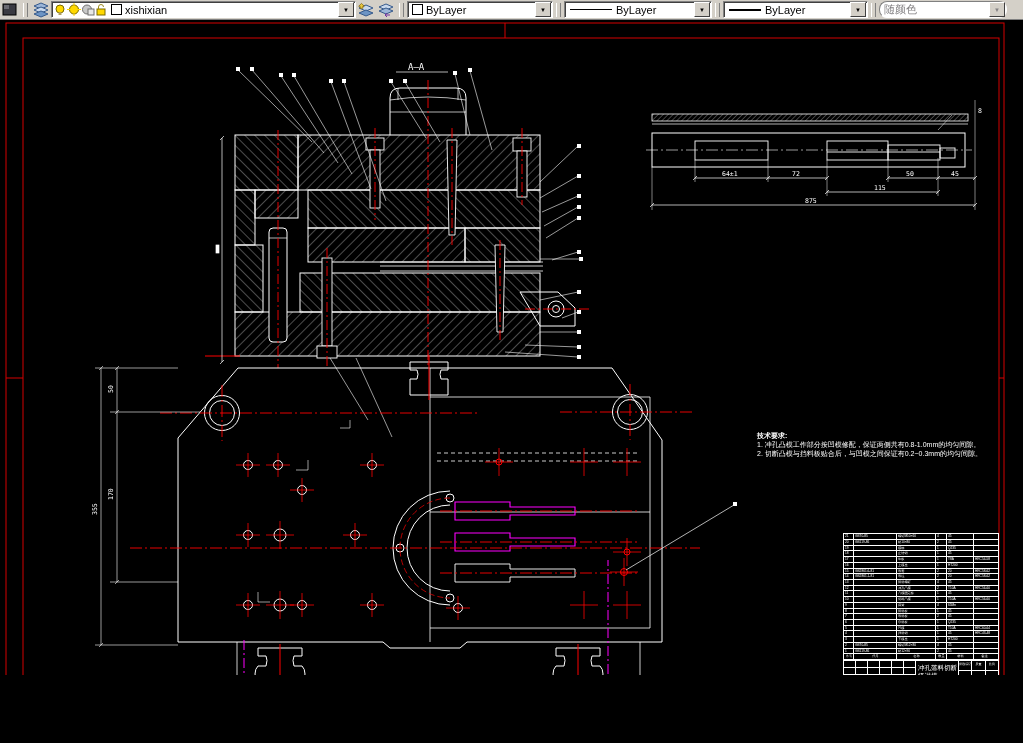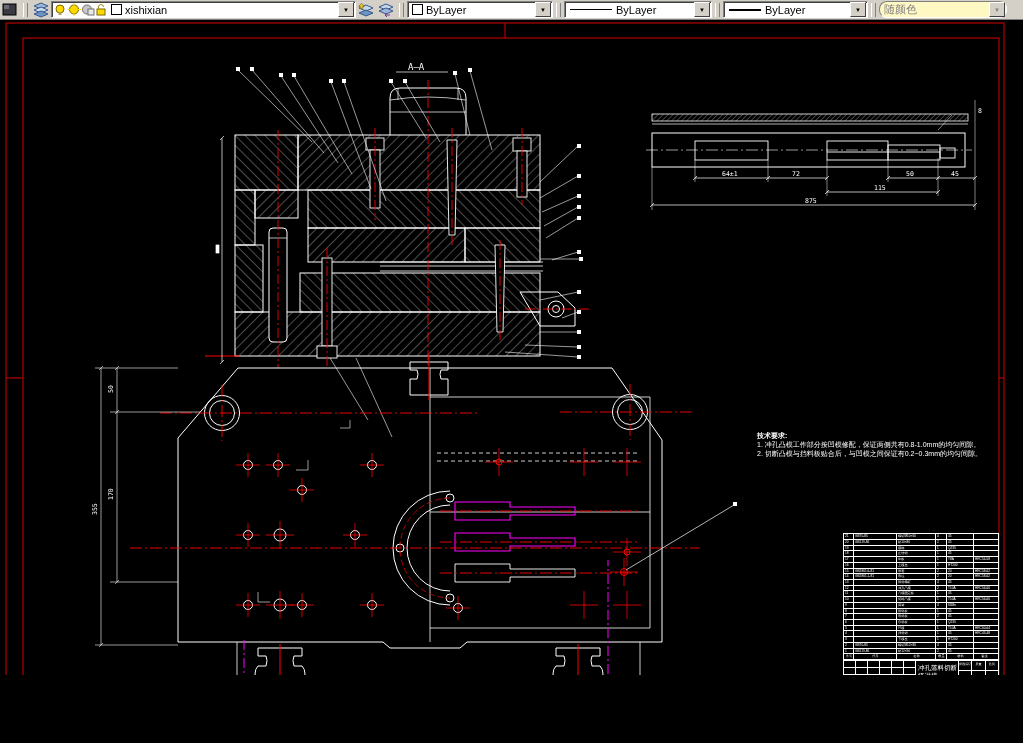--- a/index.html
+++ b/index.html
@@ -9,21 +9,21 @@
   #toolbar{position:absolute;left:0;top:0;width:1023px;height:20px;background:#d4d0c8;
            border-bottom:1px solid #808080;display:flex;align-items:center;box-sizing:border-box;}
   .grip{width:3px;height:14px;border-left:1px solid #fff;border-right:1px solid #808080;margin:0 3px;}
   .tbtn{width:20px;height:18px;display:flex;align-items:center;justify-content:center;}
   .combo{height:17px;background:#fff;border:1px solid;border-color:#808080 #fff #fff #808080;
          box-shadow:inset 1px 1px 0 #404040;display:flex;align-items:center;font-size:11px;color:#000;
          box-sizing:border-box;padding:0 1px;}
   .combo .arrowbox{margin-left:auto;width:14px;height:13px;background:#d4d0c8;
          border:1px solid;border-color:#fff #404040 #404040 #fff;display:flex;align-items:center;justify-content:center;
          font-size:6px;color:#000;}
-  .combo.disabled{background:#fef9c3;color:#848284;box-shadow:none;border-radius:8px;}
+  .combo.disabled{background:#ffffff;color:#848284;box-shadow:none;border-radius:8px;}
   .combo.disabled .arrowbox{color:#848284;}
   .swatch{width:9px;height:9px;border:1px solid #000;background:#fff;margin:0 3px;}
   .ltline{height:1px;background:#000;margin:0 4px;}
   .lwline{height:2px;background:#000;margin:0 4px;}
   
   #bottombar{position:absolute;left:0;top:738px;width:1023px;height:5px;background:#d4d0c8;
              border-top:1px solid #fff;}
   #bottombar .nub{position:absolute;top:1px;width:8px;height:3px;background:#808080;}
   
   #bom{position:absolute;left:843px;top:533px;width:156px;height:127px;border:1px solid #fff;

